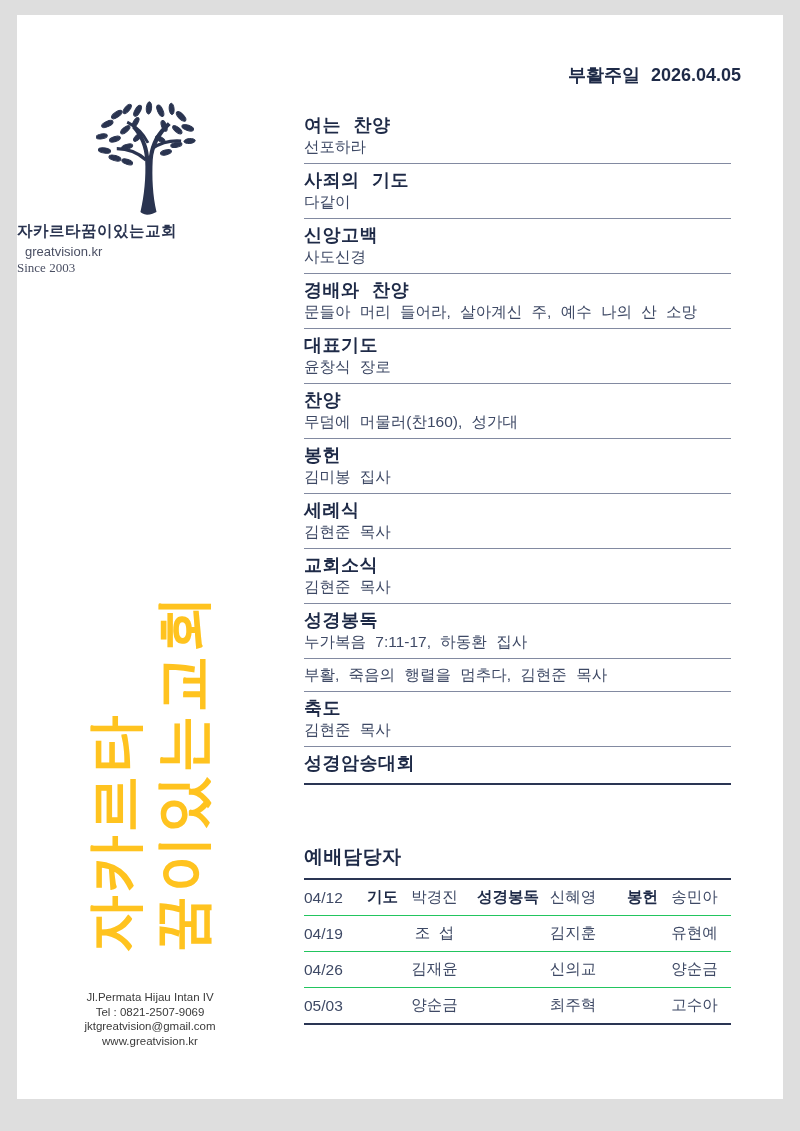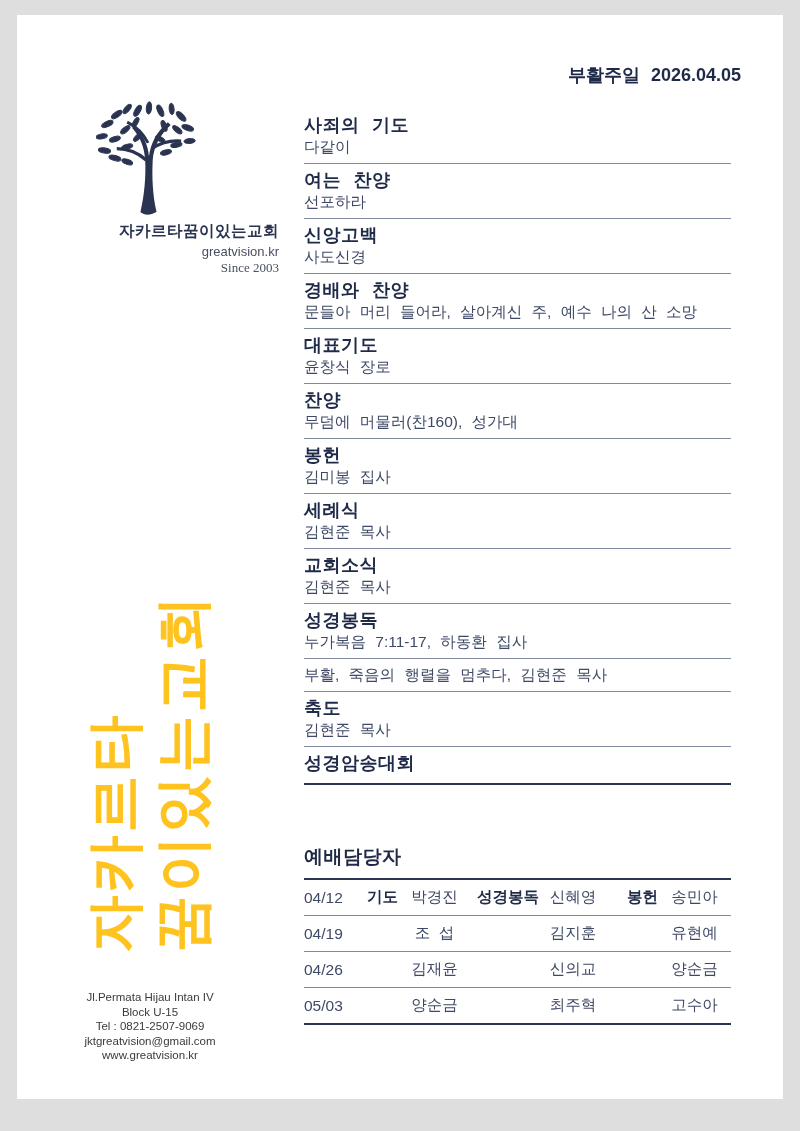--- a/index.html
+++ b/index.html
@@ -12,21 +12,21 @@
   }
   .page {
     position:absolute; left:17px; top:15px;
     width:766px; height:1084px;
     background:#ffffff;
   }
 
   
   .logo-block {
     position:absolute; left:0; top:86px; width:262px;
-    text-align:right; color:#2a3450;
+    text-align:left; color:#2a3450;
   }
   .logo-tree { display:block; margin:0 auto 4px auto; }
   .church-name { font-size:15.5px; font-weight:bold; color:#2a3450; letter-spacing:0.5px; }
   .church-site { font-size:13px; color:#4a4f63; margin-top:2px;margin-left:8px; }
   .church-since { font-size:13px; color:#4a4f63; margin-top:1px;font-family:Liberation Serif, serif; }
 
   .vertical-brand {
     position:absolute; left:-57px; top:682px;
     width:375px; height:136px;
     transform:rotate(-90deg);
@@ -134,41 +134,40 @@
     <div class="church-since">Since 2003</div>
   </div>
 
   <div class="vertical-brand">
     <div>자카르타</div>
     <div>꿈이있는교회</div>
   </div>
 
   <div class="contact-block">
     <div>Jl.Permata Hijau Intan IV</div>
-    <div>Block U-15</div>
     <div>Tel : 0821-2507-9069</div>
     <div>jktgreatvision@gmail.com</div>
     <div>www.greatvision.kr</div>
   </div>
 
   <div class="content-col">
 
     <div class="date-row">
       <span>부활주일</span>
       <span>2026.04.05</span>
     </div>
 
     <div class="order-list">
       <div class="order-item">
+        <div class="order-title">여는 찬양</div>
+        <div class="order-detail">선포하라</div>
+      </div>
+      <div class="order-item">
         <div class="order-title">사죄의 기도</div>
         <div class="order-detail">다같이</div>
-      </div>
-      <div class="order-item">
-        <div class="order-title">여는 찬양</div>
-        <div class="order-detail">선포하라</div>
       </div>
       <div class="order-item">
         <div class="order-title">신앙고백</div>
         <div class="order-detail">사도신경</div>
       </div>
       <div class="order-item">
         <div class="order-title">경배와 찬양</div>
         <div class="order-detail">문들아 머리 들어라, 살아계신 주, 예수 나의 산 소망</div>
       </div>
       <div class="order-item">

